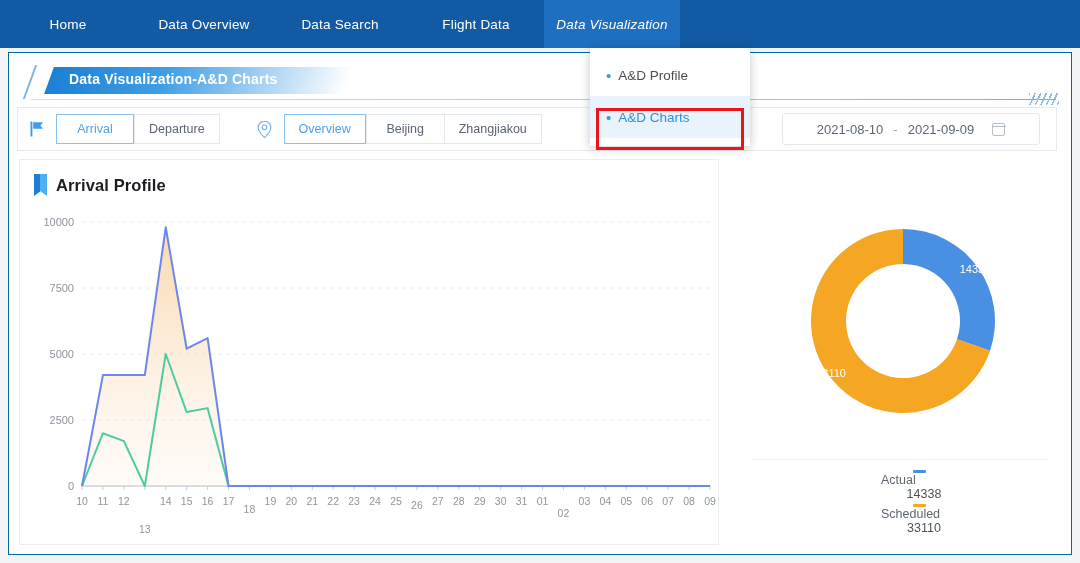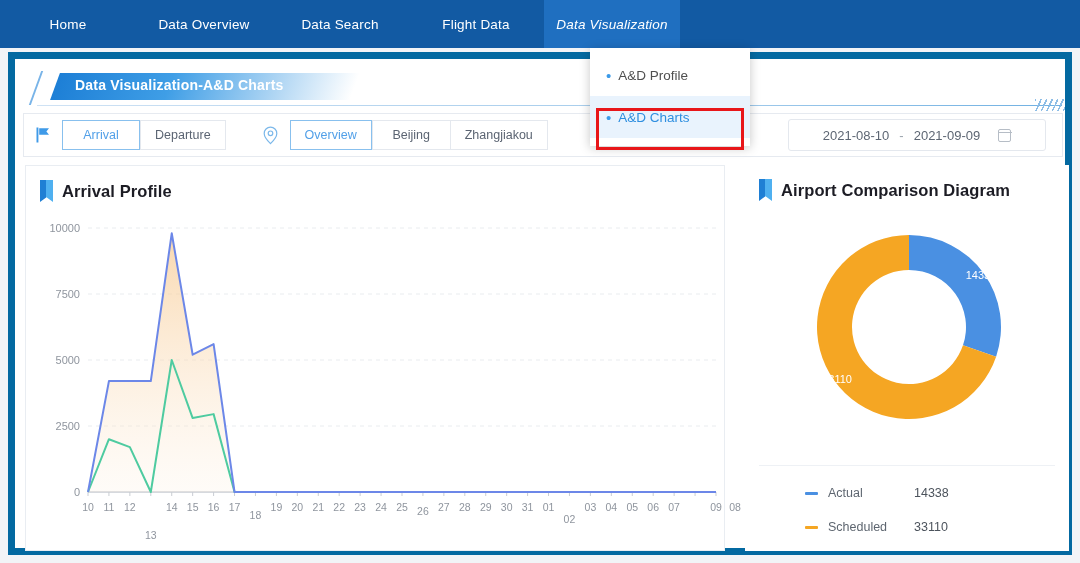--- a/index.html
+++ b/index.html
@@ -48,21 +48,21 @@
     position: absolute; left: 596px; top: 108px;
     width: 148px; height: 42px;
     border: 3px solid #e8161a; z-index: 60; pointer-events: none;
   }
 
   
   .sheet {
     position: absolute; left: 8px; top: 52px;
     width: 1064px; height: 503px;
     background: #ffffff;
-    border: 7px solid #0369a1;
+    border: 1px solid #0369a1;
   }
 
   
   .banner { position: absolute; left: 12px; top: 10px; width: 1040px; height: 40px; }
   .banner-slash {
     position: absolute; left: 8px; top: 2px; width: 20px; height: 34px;
     border-left: 2px solid #79b4e8;
     transform: skewX(-20deg);
   }
   .banner-tag {
@@ -159,21 +159,21 @@
   
   .donut-wrap { position: absolute; left: 0; top: 44px; width: 324px; height: 250px; }
   .legend-box {
     position: absolute; left: 14px; top: 300px;
     width: 296px; height: 80px;
     border-top: 1px solid #eef1f5;
     padding-top: 10px;
   }
   .legend-row {
     display: flex; align-items: center; height: 34px;
-    font-size: 12.5px; color: #5e6670; padding-left: 46px;
+    font-size: 12.5px; color: #5e6670; padding-left: 46px; flex-direction: column;
   }
   .lg-dash { width: 13px; height: 3px; border-radius: 1px; margin-right: 10px; }
   .lg-name { width: 86px; }
   .lg-val { color: #4c535c; }
 
   .bottom-strip {
     position: absolute; left: 0; bottom: 0; width: 1080px; height: 8px;
     background: #f2f4f7;
   }
 </style>
@@ -319,31 +319,27 @@
             <div class="xlab" style="left: 459.733px; top: 291px;">29</div>
             <div class="xlab" style="left: 480.667px; top: 291px;">30</div>
             <div class="xlab" style="left: 501.6px; top: 291px;">31</div>
             <div class="xlab" style="left: 522.533px; top: 291px;">01</div>
             <div class="xlab" style="left: 543.467px; top: 303px;">02</div>
             <div class="xlab" style="left: 564.4px; top: 291px;">03</div>
             <div class="xlab" style="left: 585.333px; top: 291px;">04</div>
             <div class="xlab" style="left: 606.267px; top: 291px;">05</div>
             <div class="xlab" style="left: 627.2px; top: 291px;">06</div>
             <div class="xlab" style="left: 648.133px; top: 291px;">07</div>
-            <div class="xlab" style="left: 669.067px; top: 291px; margin-left: 40px;">08</div>
+            <div class="xlab" style="left: 669.067px; top: 291px;">08</div>
             <div class="xlab" style="left: 690px; top: 291px;">09</div>
           </div>
       </div>
     </div>
 
     <div class="panel-right">
-      <div class="panel-title">
-        <span class="ribbon"></span>
-        <span class="panel-title-text">Airport Comparison Diagram</span>
-      </div>
       <div class="donut-wrap">
         <svg id="donutSvg" width="324" height="250" viewBox="0 0 324 250">
             <path d="M 164 26 A 92 92 0 0 1 251.09895341097436 147.62722252781919 L 217.9634820046254 136.35599656614886 A 57 57 0 0 0 164 61 Z" fill="#4a90e2"></path>
             <text x="235.95314045943798" y="70.47335079762713" fill="#ffffff" font-size="11" font-family="&quot;Liberation Sans&quot;, sans-serif" text-anchor="middle">14338</text>
             <path d="M 251.09895341097436 147.62722252781919 A 92 92 0 1 1 163.99999999999997 26 L 164 61 A 57 57 0 1 0 217.9634820046254 136.35599656614886 Z" fill="#f5a623"></path>
             <text x="92.04685954056205" y="173.52664920237288" fill="#ffffff" font-size="11" font-family="&quot;Liberation Sans&quot;, sans-serif" text-anchor="middle">33110</text>
           </svg>
       </div>
       <div class="legend-box">
         <div class="legend-row">

